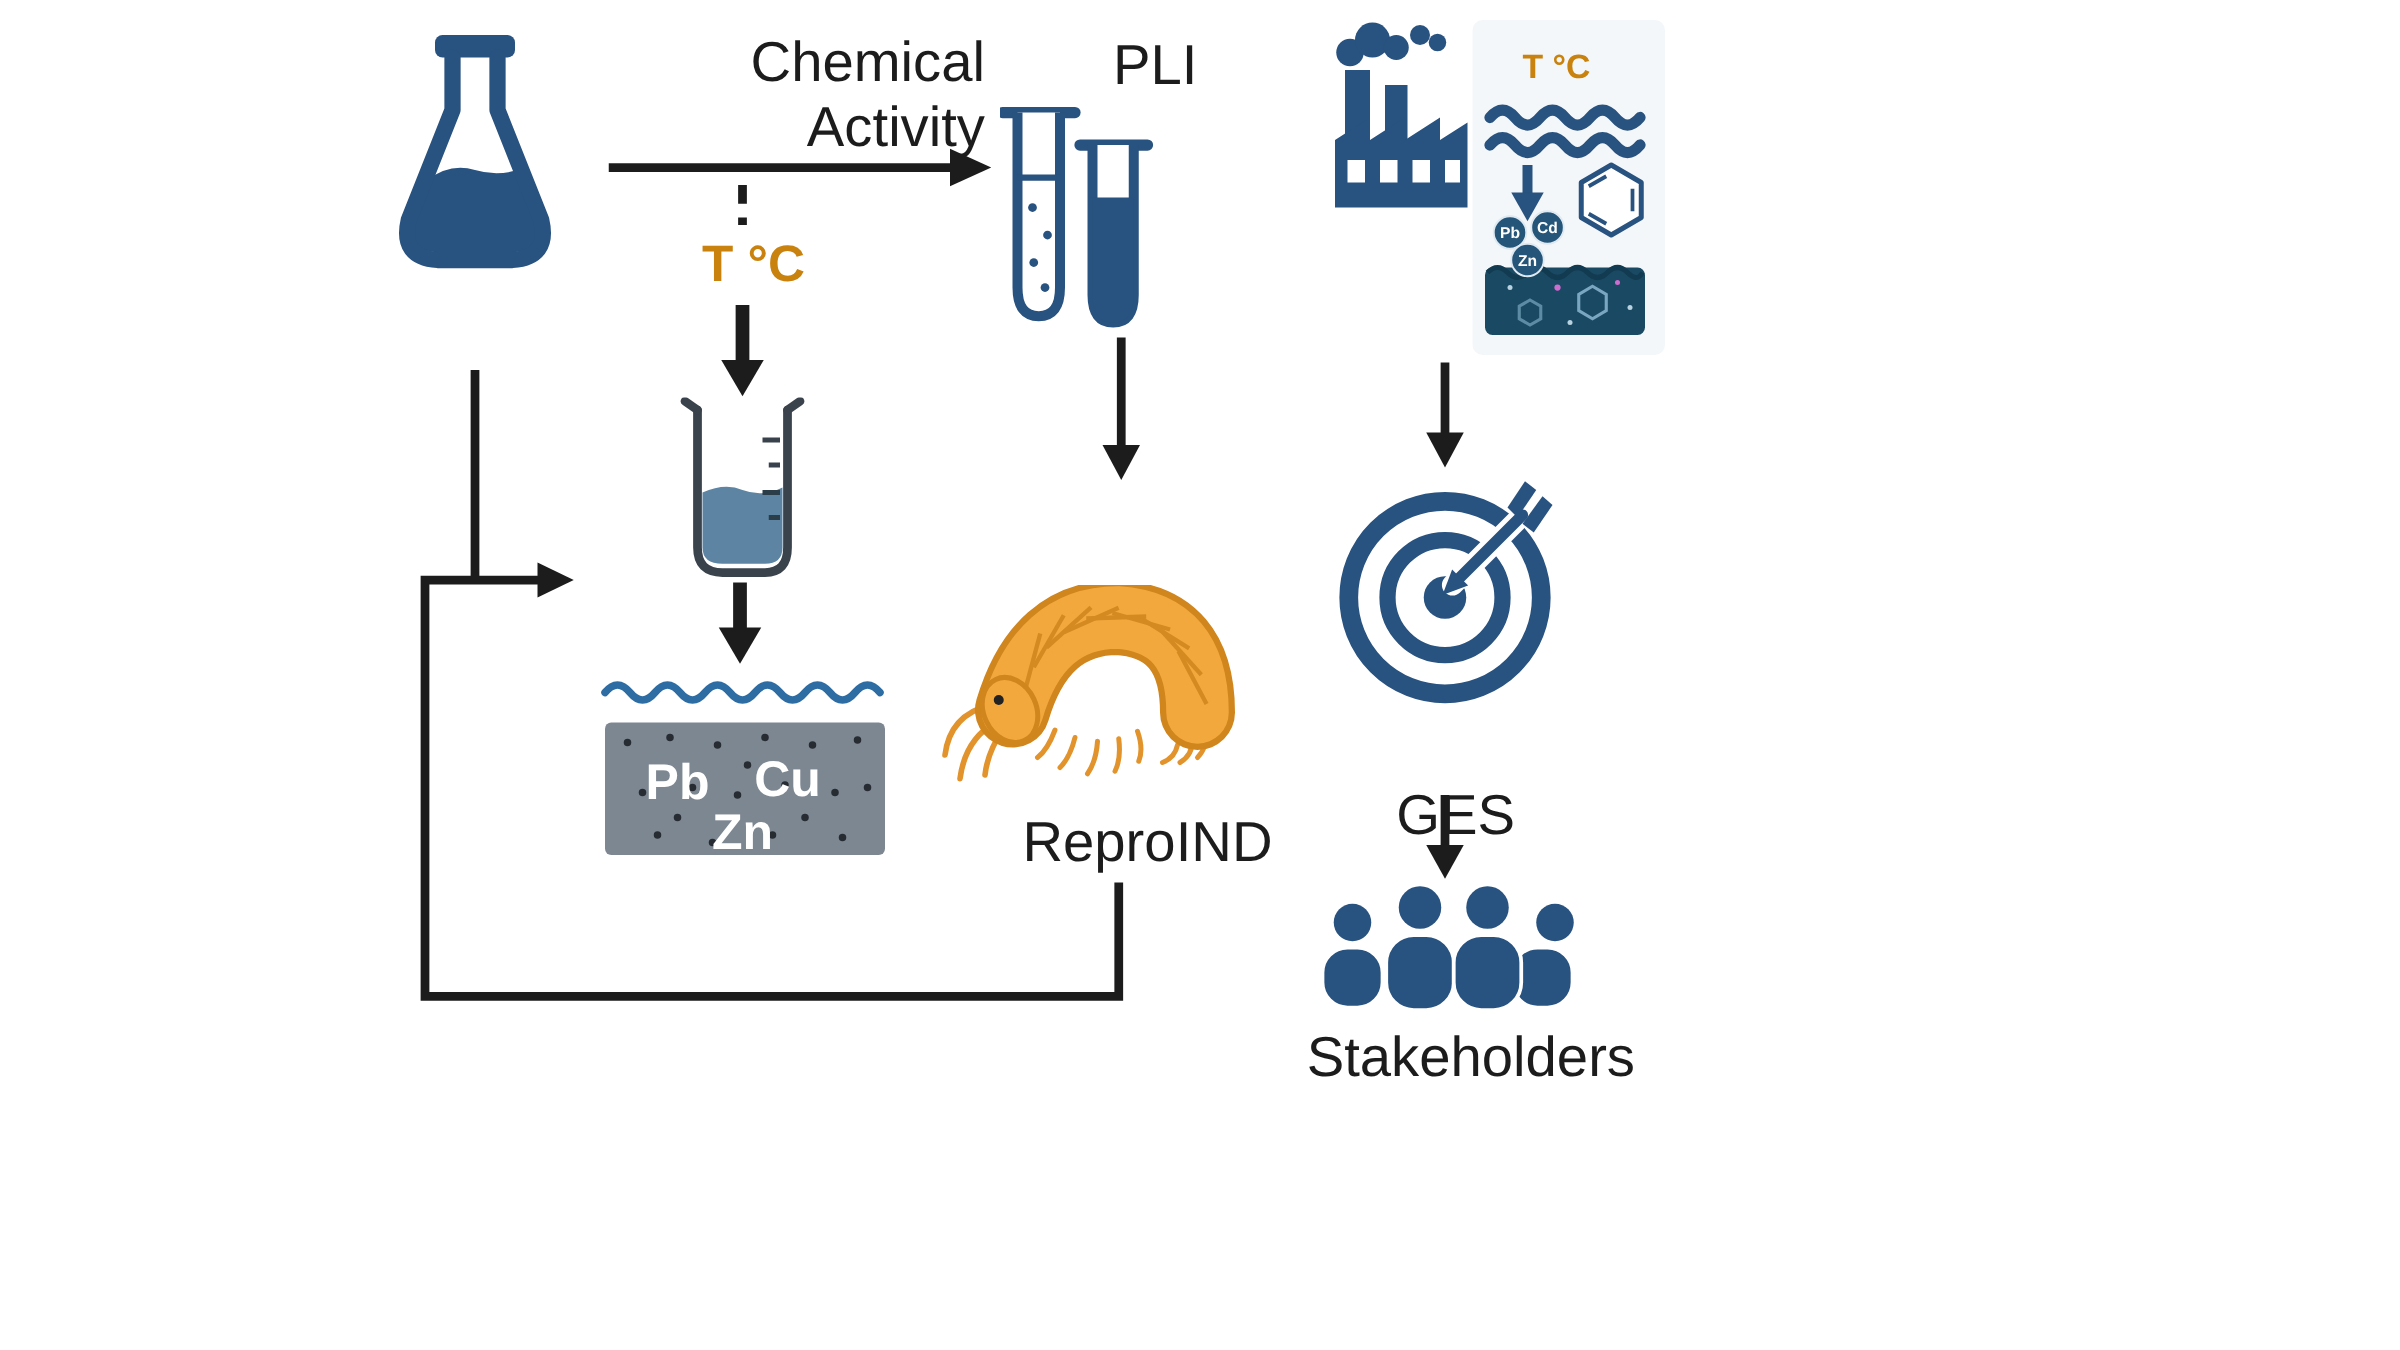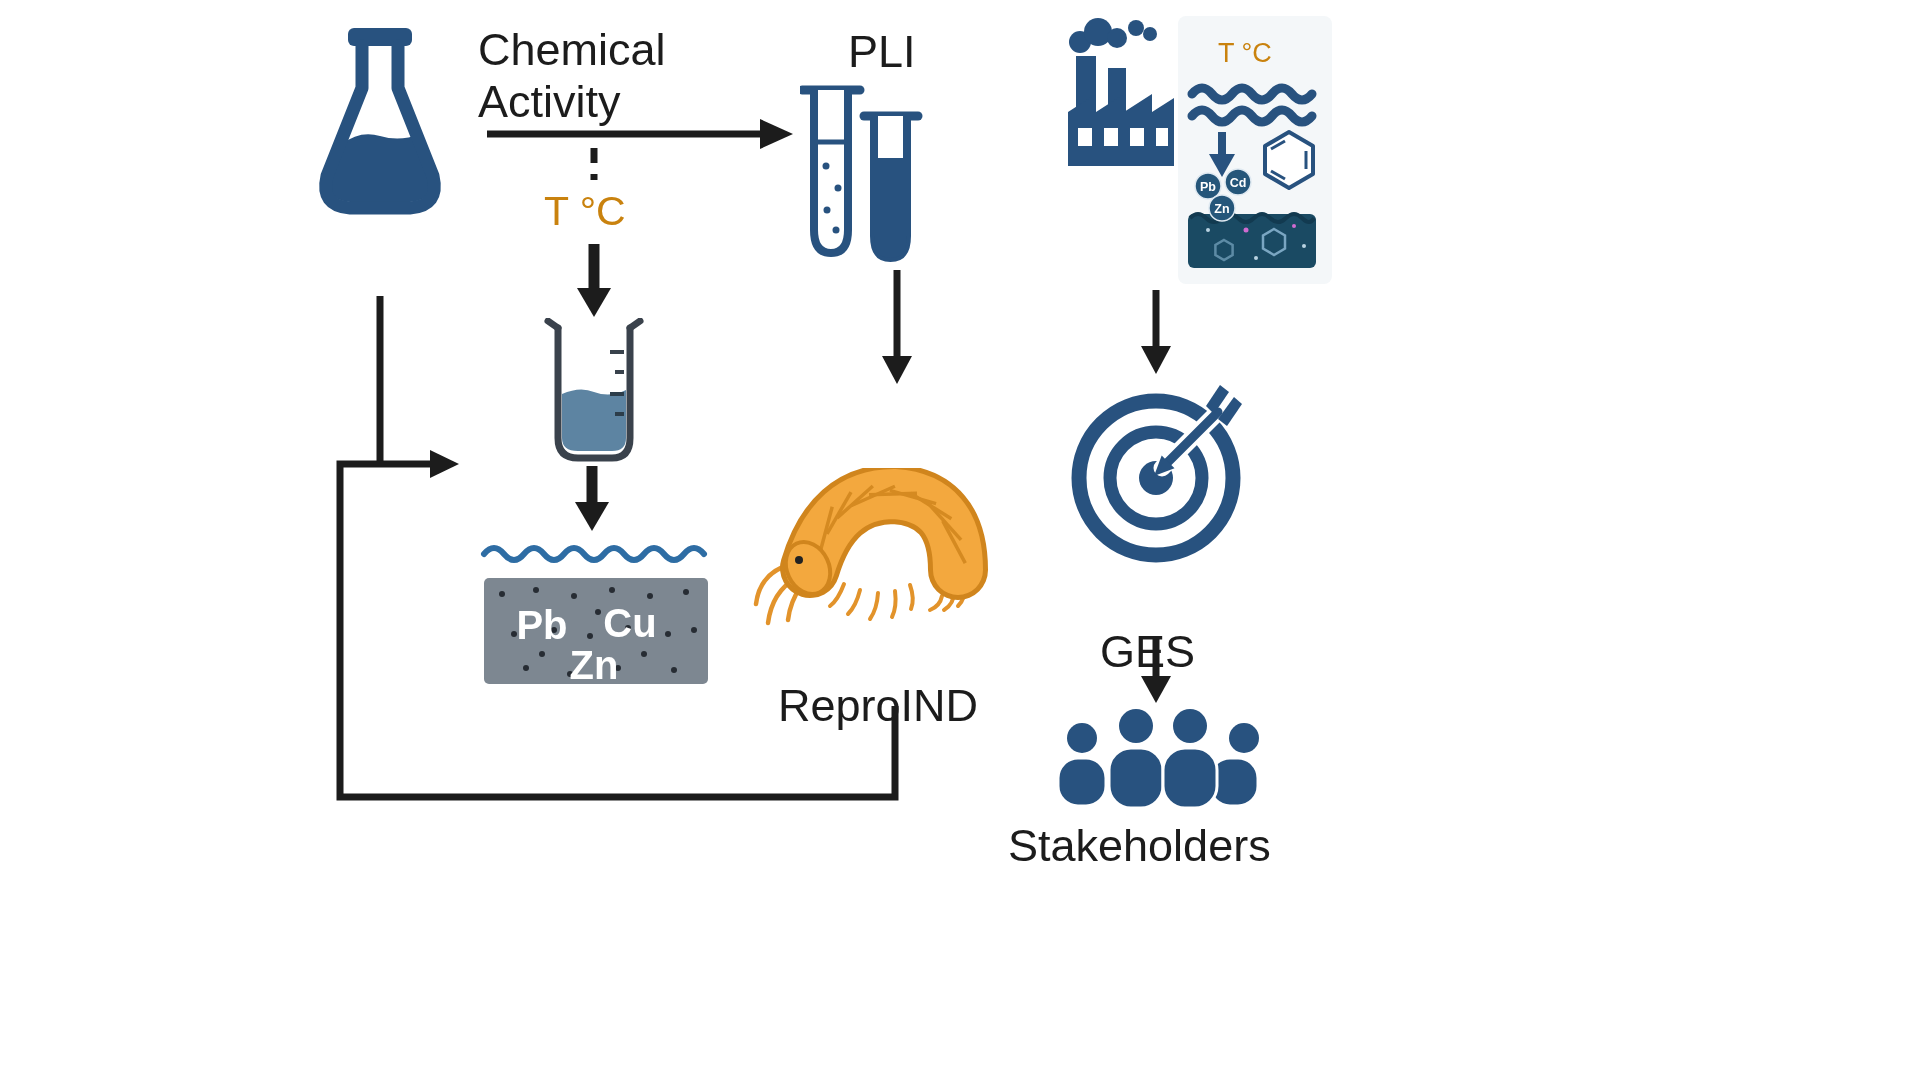--- a/index.html
+++ b/index.html
@@ -1,19 +1,19 @@
 <!DOCTYPE html>
 <html><head>
 <meta charset="utf-8">
 <style>
   html,body{margin:0;padding:0;background:#ffffff;}
   #canvas{position:relative;width:1920px;height:1080px;background:#ffffff;overflow:hidden;
           font-family:"Liberation Sans",sans-serif;color:#1c1c1c;}
-  .label{position:absolute;text-align:left;font-size:45px;line-height:1.15;color:#1c1c1c;z-index:3;}
-  .label.orange{color:#c9820e;font-weight:normal;}
+  .label{position:absolute;text-align:right;font-size:45px;line-height:1.15;color:#1c1c1c;z-index:3;}
+  .label.orange{color:#c9820e;font-weight:bold;}
   #tc-mid{font-size:41px;}
   #tc-right{font-size:27px;text-align:left;}
   svg{display:block;}
   .icon{position:absolute;z-index:2;}
   #connector-layer{position:absolute;left:0;top:0;z-index:1;}
   #right-panel-bg{position:absolute;left:1178px;top:16px;width:154px;height:268px;
                   background:#f4f7f9;border-radius:8px;z-index:0;}
   .blk{stroke:#1c1c1c;}
   .blkf{fill:#1c1c1c;}
 </style>
@@ -236,21 +236,21 @@
     <div>Chemical</div>
     <div>Activity</div>
   </div>
 
   <div class="label" id="pli-label" style="left:848px;top:26px;width:110px;">PLI</div>
 
 
   <div class="label orange" id="tc-mid" style="left:544px;top:188px;width:100px;">T °C</div>
 
 
-  <div class="label" style="left:778px;top:648px;width:240px;margin-top:32px;">ReproIND</div>
+  <div class="label" style="left:778px;top:648px;width:240px;">ReproIND</div>
 
   <div class="label orange" id="tc-right" style="left:1218px;top:38px;width:80px;">T °C</div>
 
   <div class="label" style="left:1100px;top:578px;width:112px;margin-top:48px;">GES</div>
 
   <div class="label" style="left:1008px;top:820px;width:300px;">Stakeholders</div>
 
 </div>
 
 </body></html>

